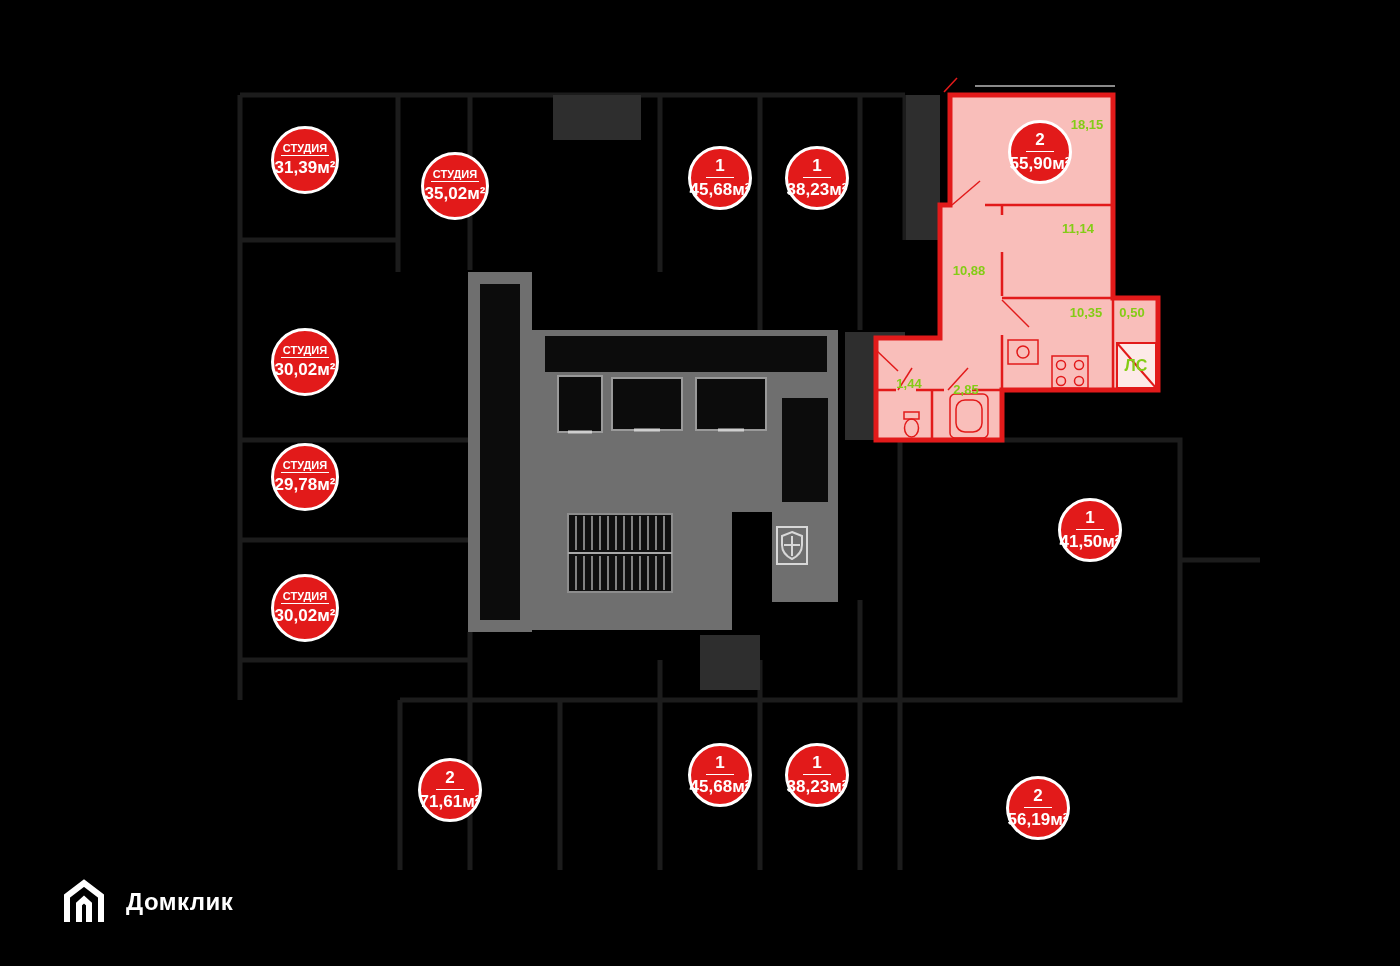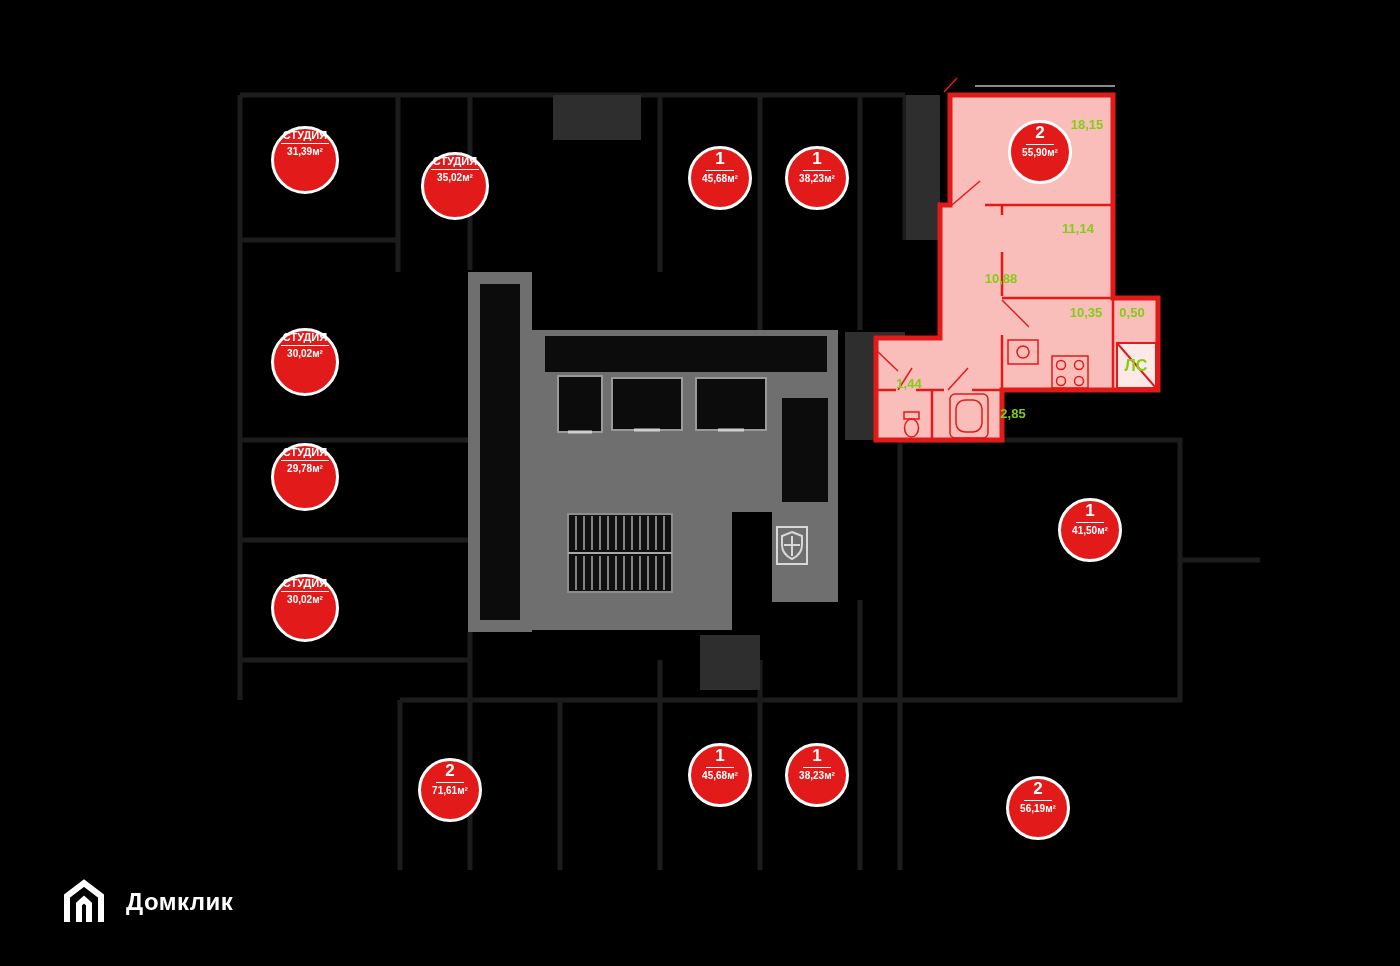--- a/index.html
+++ b/index.html
@@ -17,39 +17,40 @@
   .badge {
     position: absolute;
     transform: translate(-50%, -50%);
     background: #e21a1a;
     border: 3px solid #fff;
     border-radius: 50%;
     box-sizing: border-box;
     display: flex;
     flex-direction: column;
     align-items: center;
+    justify-content: center;
     color: #fff;
     z-index: 5;
     cursor: pointer;
     text-align: center;
   }
   .badge.studio { width: 68px; height: 68px; }
   .badge.rooms  { width: 64px; height: 64px; }
   .badge .type {
     font-weight: bold;
     line-height: 1.15;
     border-bottom: 1px solid #fff;
     padding: 0 2px 1px 2px;
     white-space: nowrap;
   }
   .badge.studio .type { font-size: 11px; }
   .badge.rooms .type  { font-size: 17px; padding: 0 9px 1px 9px; }
   .badge .area {
     font-weight: bold;
-    font-size: 10px;
+    font-size: 17px;
     margin-top: 2px;
     white-space: nowrap;
   }
 
   
   .room-label {
     position: absolute;
     transform: translate(-50%, -50%);
     color: #84cc16;
     font-size: 13px;
@@ -230,25 +231,25 @@
         <span class="area">38,23м²</span>
       </div>
       <div class="badge rooms" style="left: 1038px; top: 808px;">
         <span class="type">2</span>
         <span class="area">56,19м²</span>
       </div>
     </div>
   <div id="room-label-layer">
       <div class="room-label" style="left: 1087px; top: 124px;">18,15</div>
       <div class="room-label" style="left: 1078px; top: 228px;">11,14</div>
-      <div class="room-label" style="left: 969px; top: 278px; margin-left: 32px;">10,88</div>
+      <div class="room-label" style="left: 969px; top: 270px;">10,88</div>
       <div class="room-label" style="left: 1086px; top: 312px;">10,35</div>
       <div class="room-label" style="left: 1132px; top: 312px;">0,50</div>
       <div class="room-label" style="left: 909px; top: 383px;">1,44</div>
-      <div class="room-label" style="left: 966px; top: 413px; margin-left: 47px;">2,85</div>
+      <div class="room-label" style="left: 966px; top: 389px;">2,85</div>
       <div class="room-label ls" style="left: 1136px; top: 366px;">ЛС</div>
     </div>
 
   <div class="logo">
     <span>
       <svg width="52" height="52" viewBox="0 0 52 52">
         <g stroke="#fff" stroke-width="6" fill="none" stroke-linejoin="miter">
           <path d="M9,48 V22 L26,9 L43,22 V48"></path>
           <path d="M21,48 V30 L26,25.5 L31,30 V48"></path>
         </g>

